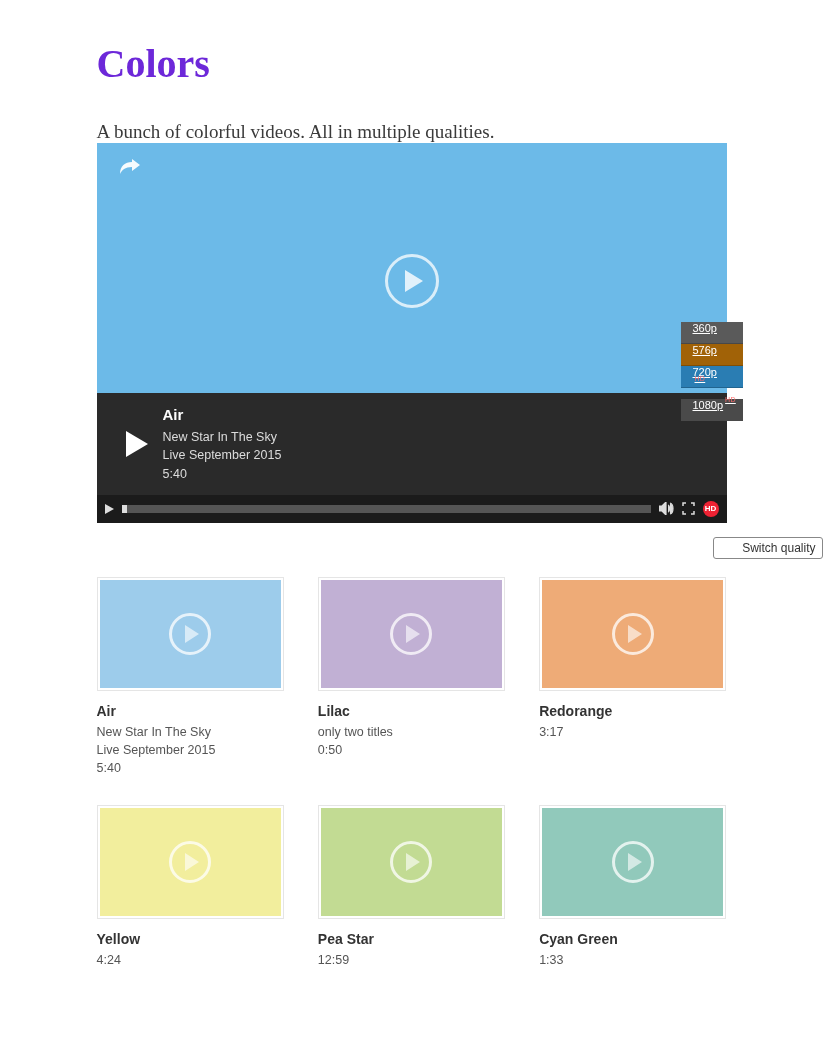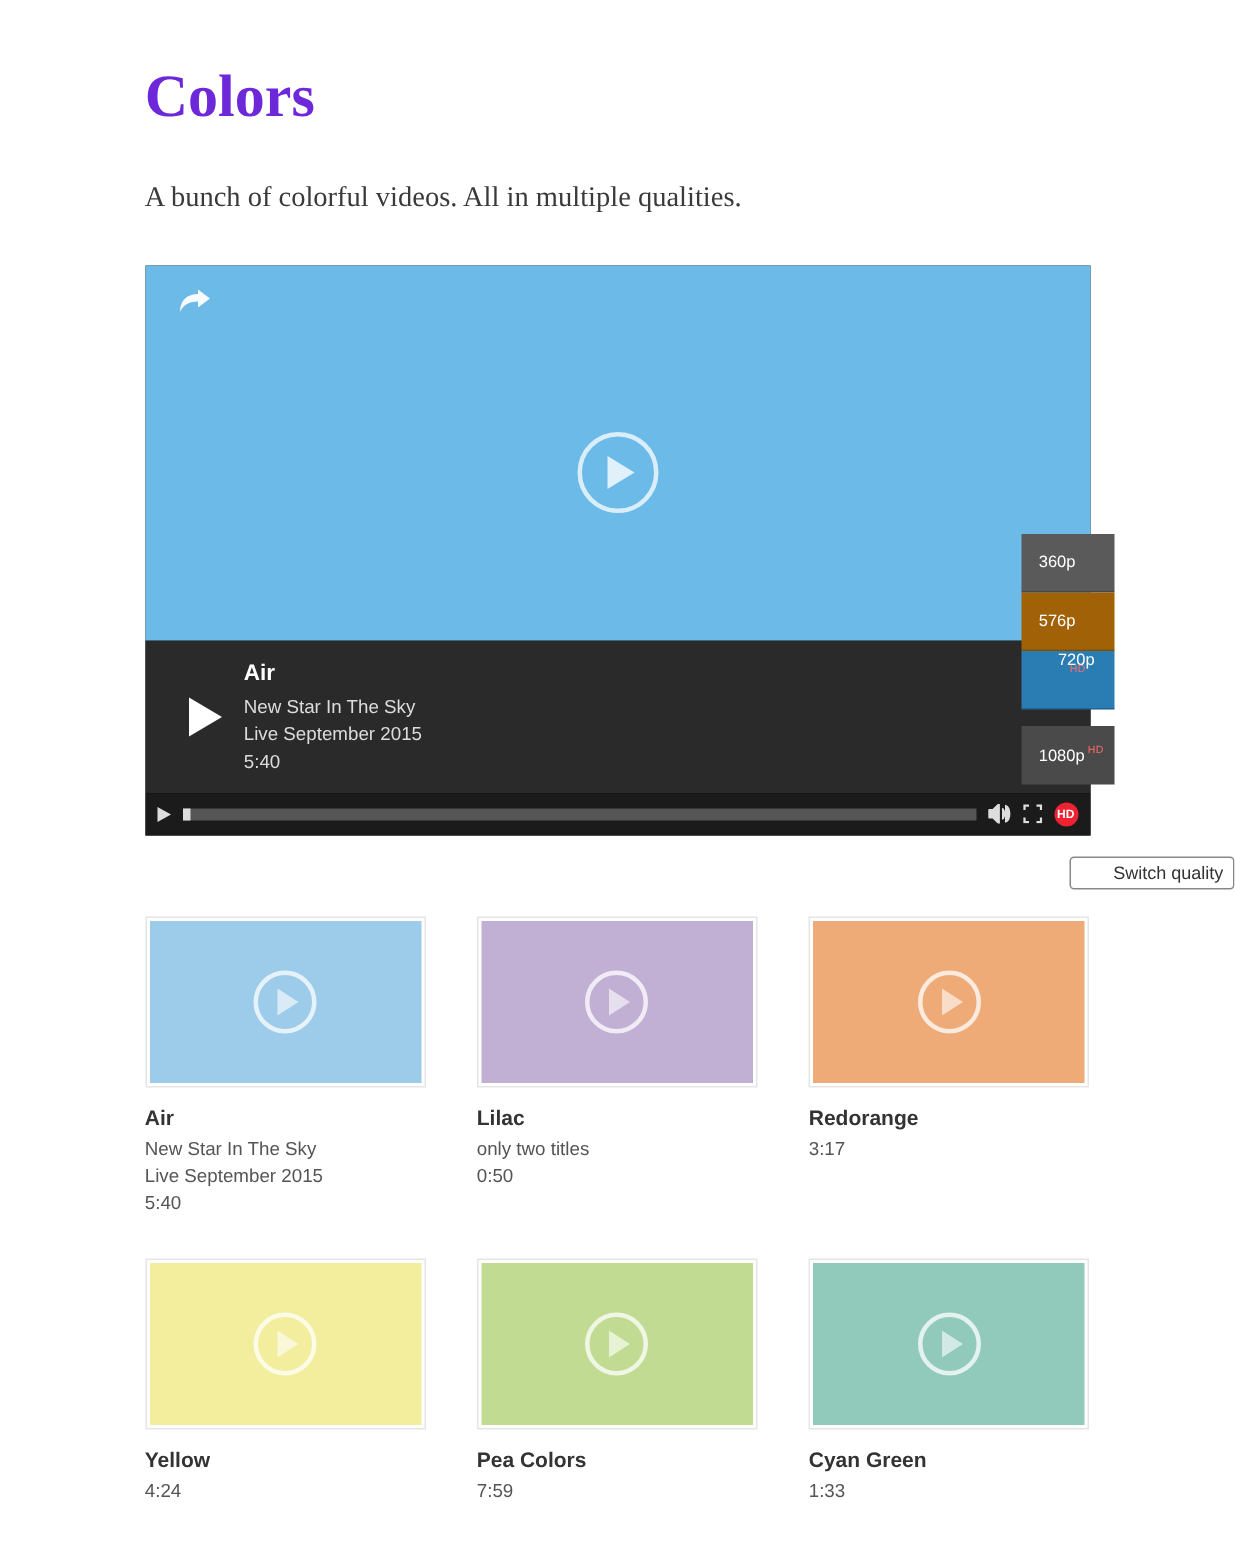--- a/index.html
+++ b/index.html
@@ -16,21 +16,20 @@
     .page-title {
       font-size: 40px;
       font-weight: 700;
       color: #6d28d9;
       margin-bottom: 34px;
       font-family: Georgia, serif;
     }
     .page-desc {
       font-size: 19px;
       color: #3a3a3a;
-      margin-bottom: 34px;
       font-family: Georgia, serif;
     }
 
     
     .player {
       position: relative;
       width: 630px;
       background: #000;
     }
     .player-video {
@@ -64,29 +63,30 @@
     }
 
     .quality-menu {
       position: absolute;
       right: -16px;
       top: 179px;
       width: 62px;
       font-family: Arial, sans-serif;
     }
     .q-item {
-      height: 39px;
+      height: 22px;
       display: flex;
-      align-items: center;
+      align-items: flex-start;
       padding-left: 12px;
       color: #fff;
       font-size: 11px;
       position: relative;
       cursor: pointer;
       border-bottom: 1px solid rgba(0,0,0,.2);
+      text-decoration: underline;
     }
     .q-item:last-child { border-bottom: none; margin-top: 11px; }
     .q-item .hd {
       font-size: 7px;
       color: #ff6b6b;
       margin-left: 2px;
       position: relative;
       top: -3px;
       letter-spacing: .3px;
     }
@@ -347,22 +347,22 @@
         <div class="card-time">4:24</div>
       </div>
       <div class="card">
         <div class="thumb">
           <div class="thumb-inner" style="background: rgb(194, 219, 147);">
             <div class="play-circle">
               <div class="play-tri"></div>
             </div>
           </div>
         </div>
-        <div class="card-title">Pea Colors</div>
-        <div class="card-time">7:59</div>
+        <div class="card-title">Pea Star</div>
+        <div class="card-time">12:59</div>
       </div>
       <div class="card">
         <div class="thumb">
           <div class="thumb-inner" style="background: rgb(145, 201, 187);">
             <div class="play-circle">
               <div class="play-tri"></div>
             </div>
           </div>
         </div>
         <div class="card-title">Cyan Green</div>

